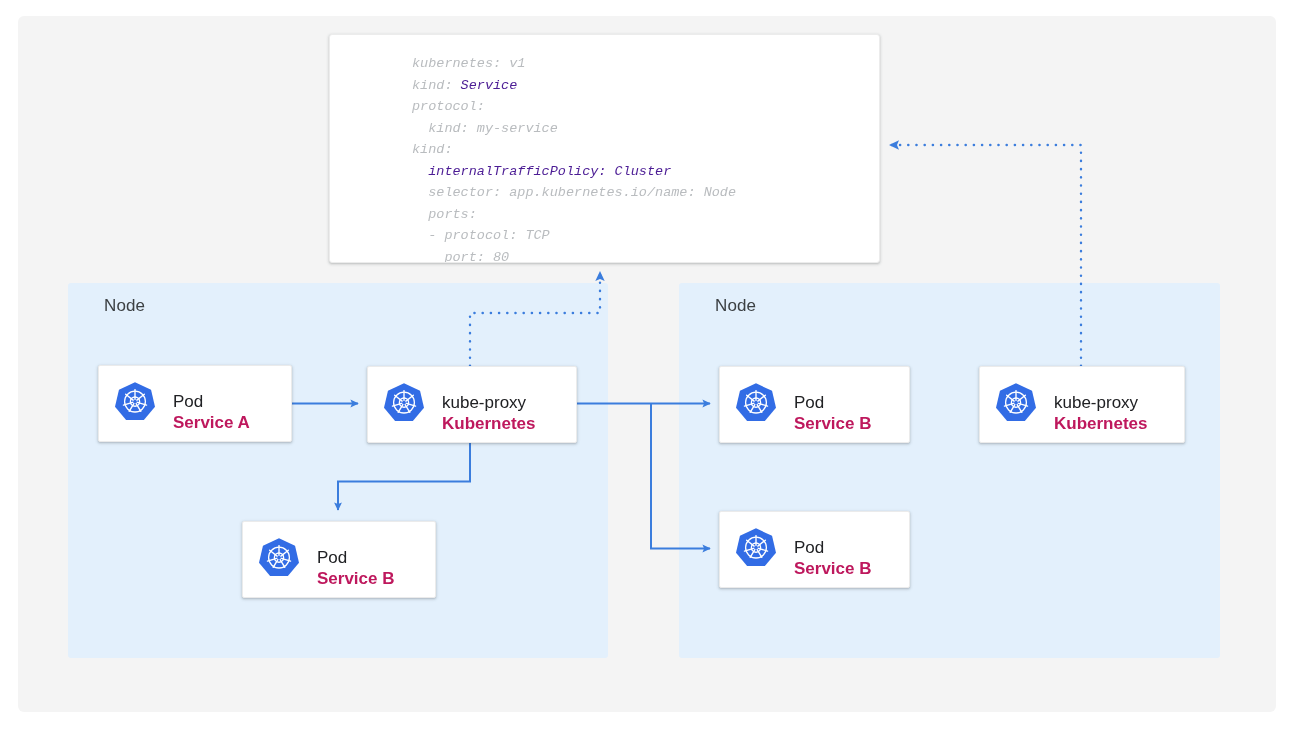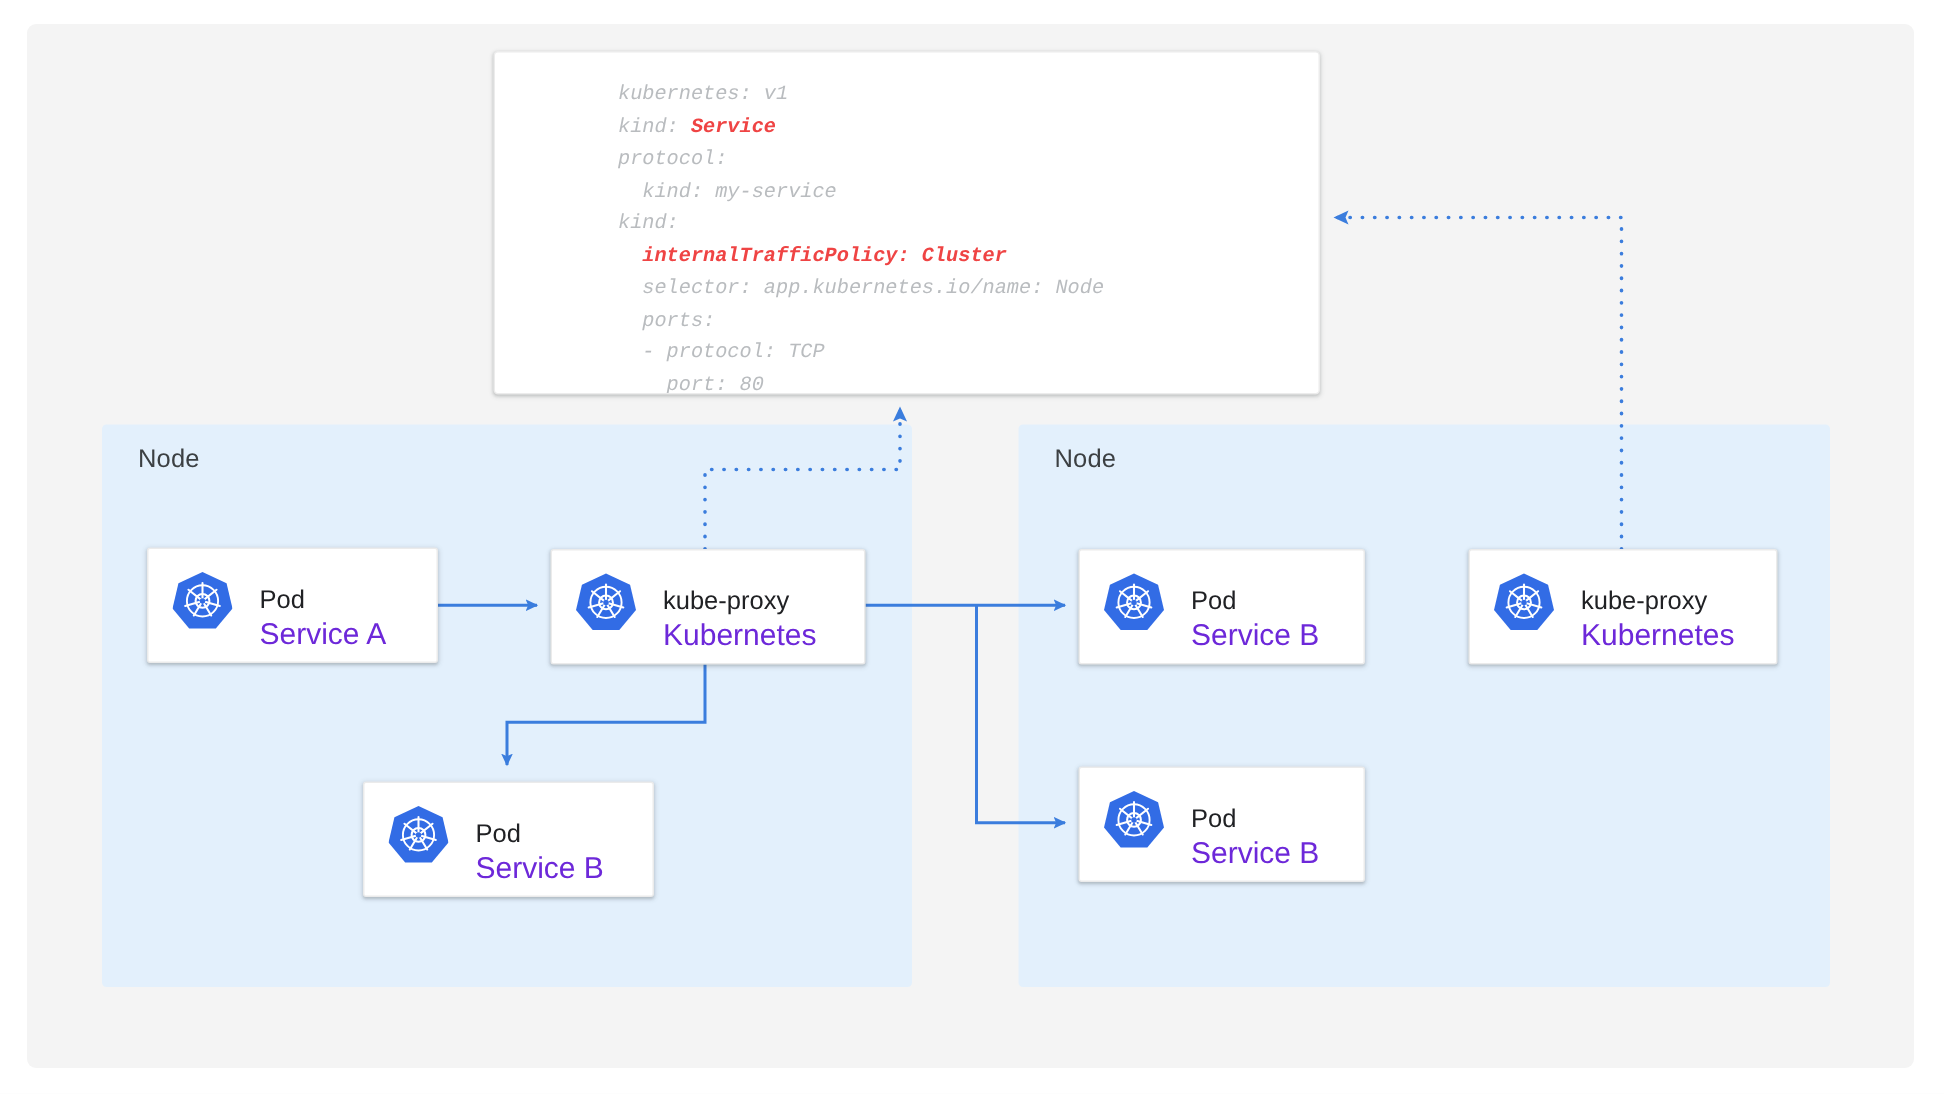--- a/index.html
+++ b/index.html
@@ -25,21 +25,21 @@
     background: #f4f4f4;
     border-radius: 6px;
   }
   .node-box {
     position: absolute;
     background: #e3f0fc;
     border-radius: 3px;
   }
   .node-label {
     position: absolute;
-    left: 24px;
+    left: 36px;
     top: 13px;
     font-size: 17px;
     color: #3c4043;
     letter-spacing: 0.1px;
     font-family: "Liberation Sans", sans-serif;
   }
   .card {
     position: absolute;
     background: #ffffff;
     border: 1px solid #ebebeb;
@@ -60,24 +60,25 @@
     line-height: 1.22;
     margin-top: 18px;
   }
   .card-title {
     font-size: 17px;
     color: #202124;
     font-family: "Liberation Sans", sans-serif;
     white-space: nowrap;
   }
   .card-sub {
-    font-size: 20px;
-    color: #6d28d9;
+    font-size: 17px;
+    color: #be185d;
     font-family: "Liberation Sans", sans-serif;
     white-space: nowrap;
+    font-weight: bold;
   }
   .yaml-box {
     position: absolute;
     left: 329px;
     top: 34px;
     width: 551px;
     height: 229px;
     background: #ffffff;
     border: 1px solid #ececec;
     border-radius: 3px;
@@ -91,22 +92,22 @@
     top: 18px;
     margin: 0;
     font-family: "Liberation Mono", "DejaVu Sans Mono", monospace;
     font-size: 13.5px;
     line-height: 21.5px;
     color: #b9bcbf;
     font-style: italic;
     white-space: pre;
   }
   .yaml-code .bold {
-    font-weight: bold;
-    color: #ef4444;
+    font-weight: normal;
+    color: #4c1d95;
   }
   svg.overlay {
     position: absolute;
     left: 0;
     top: 0;
     width: 1296px;
     height: 729px;
     pointer-events: none;
   }
 </style>

